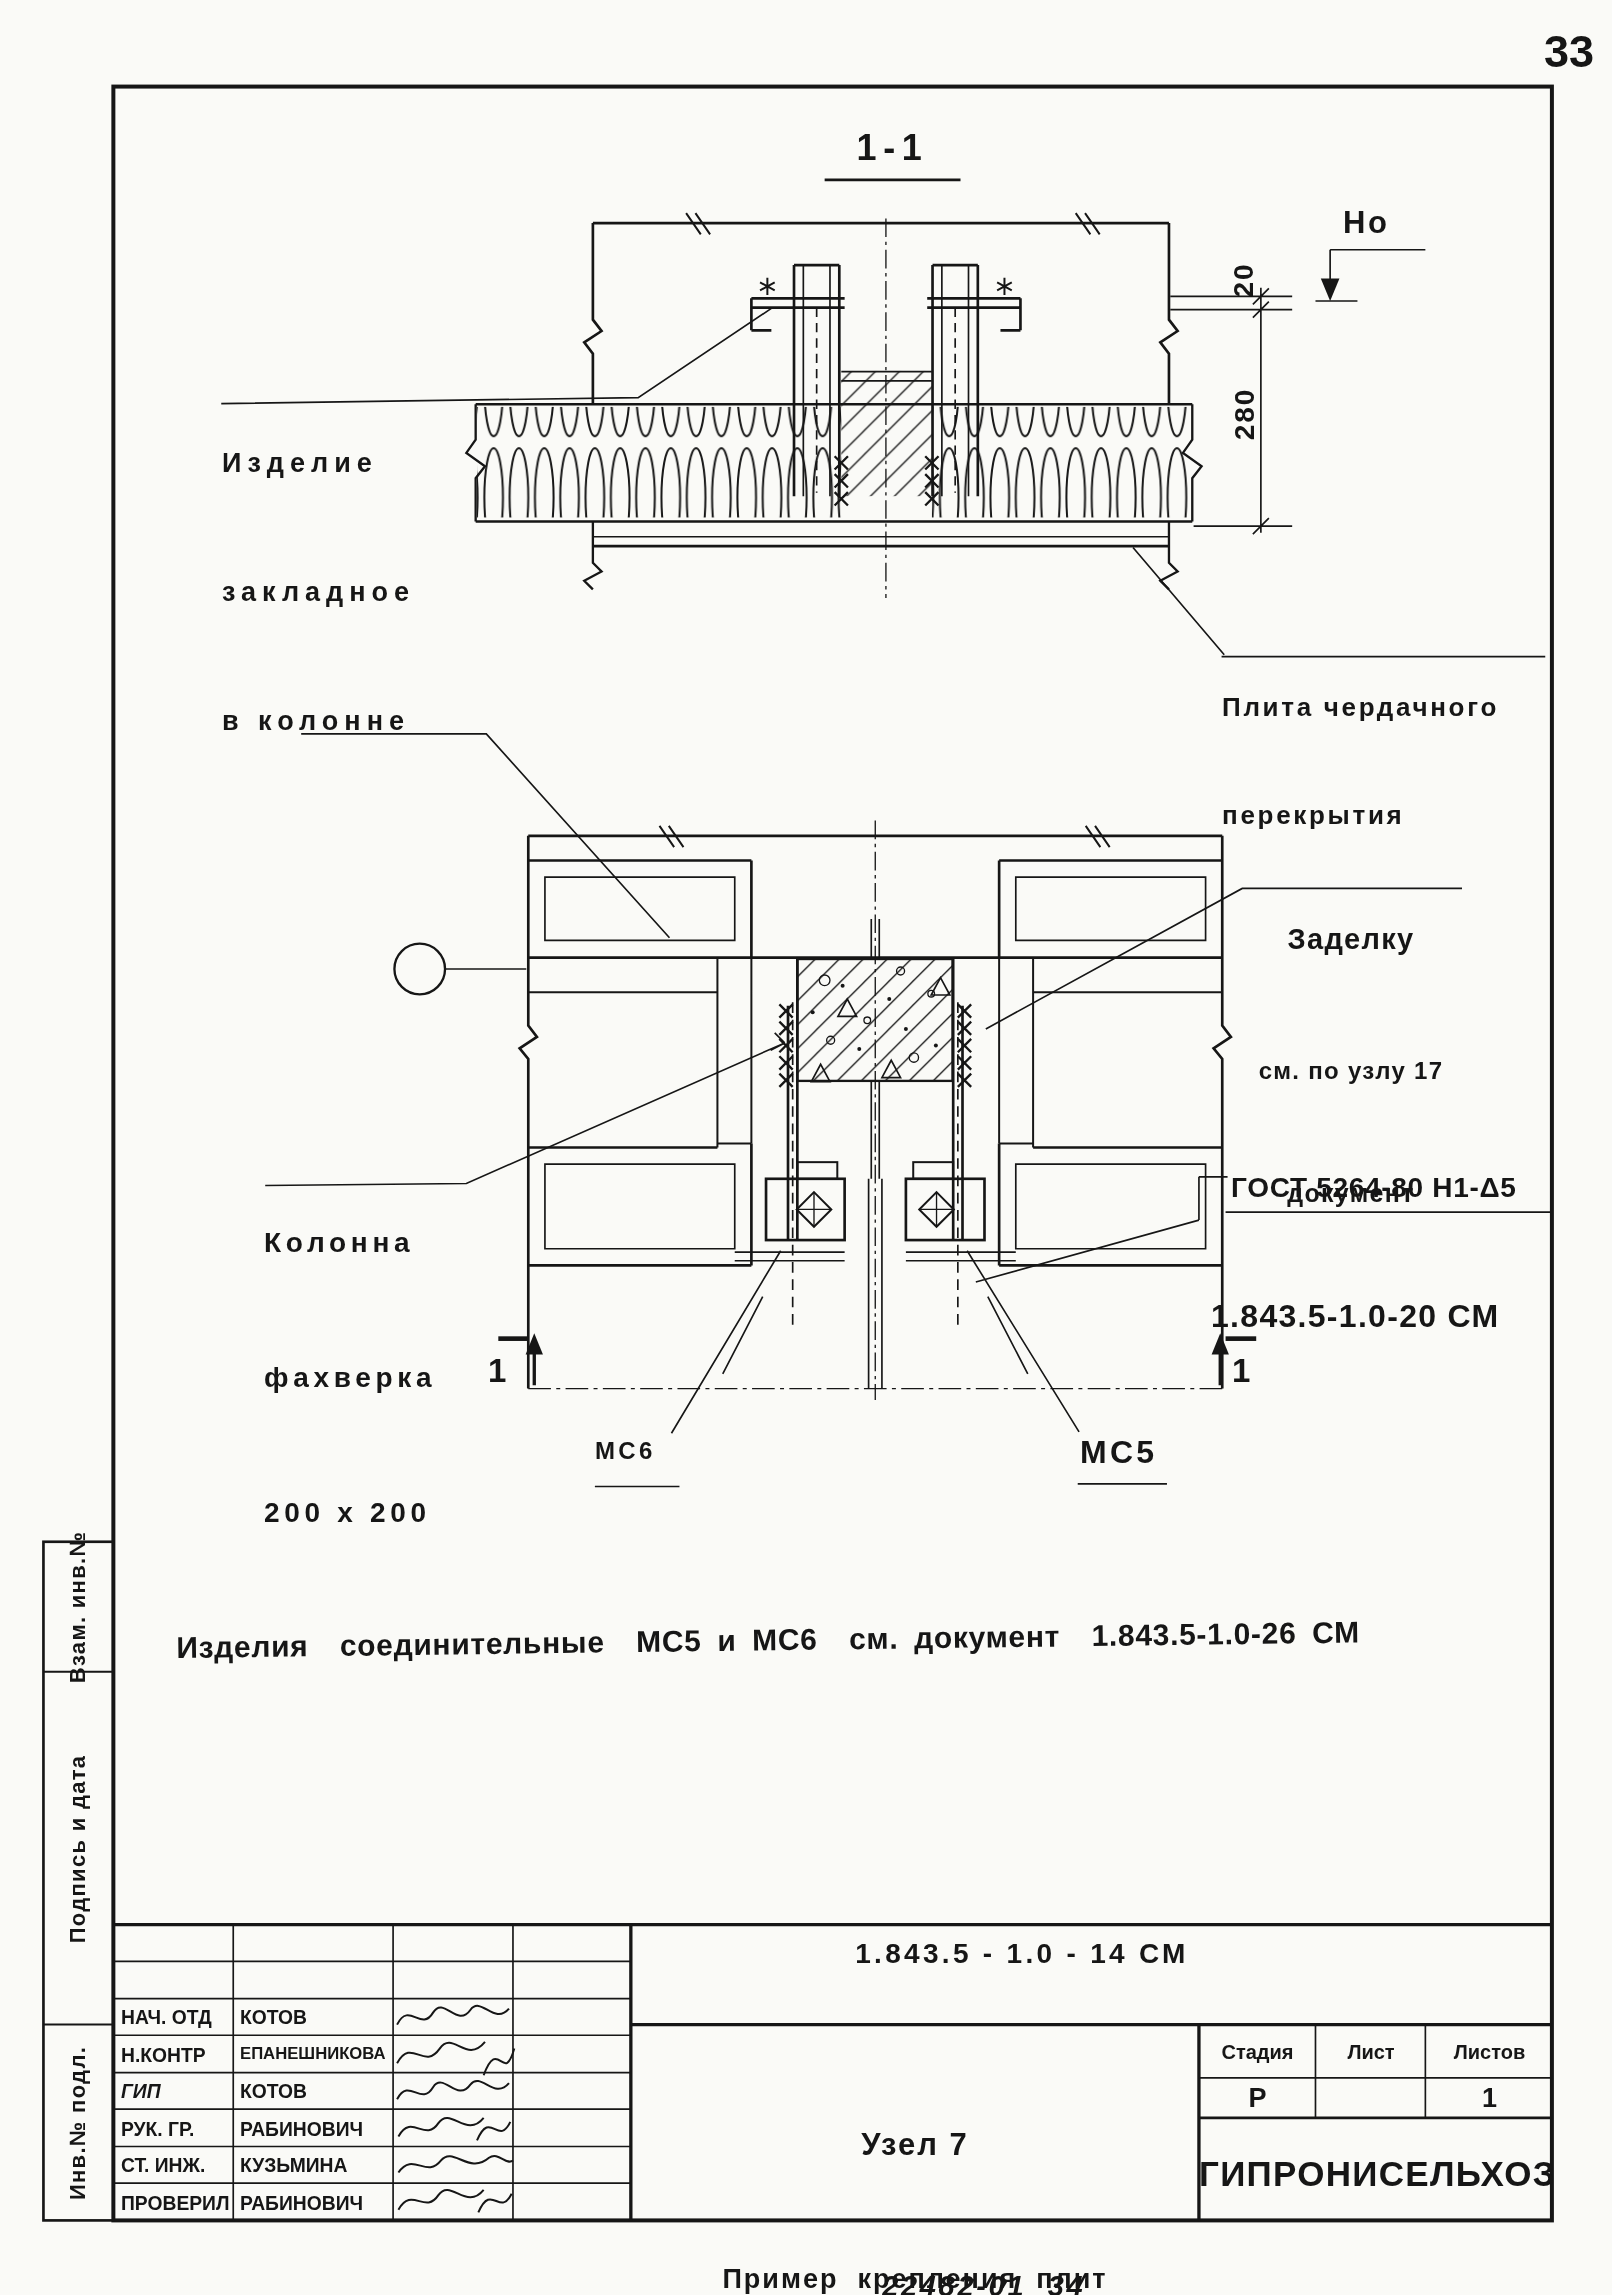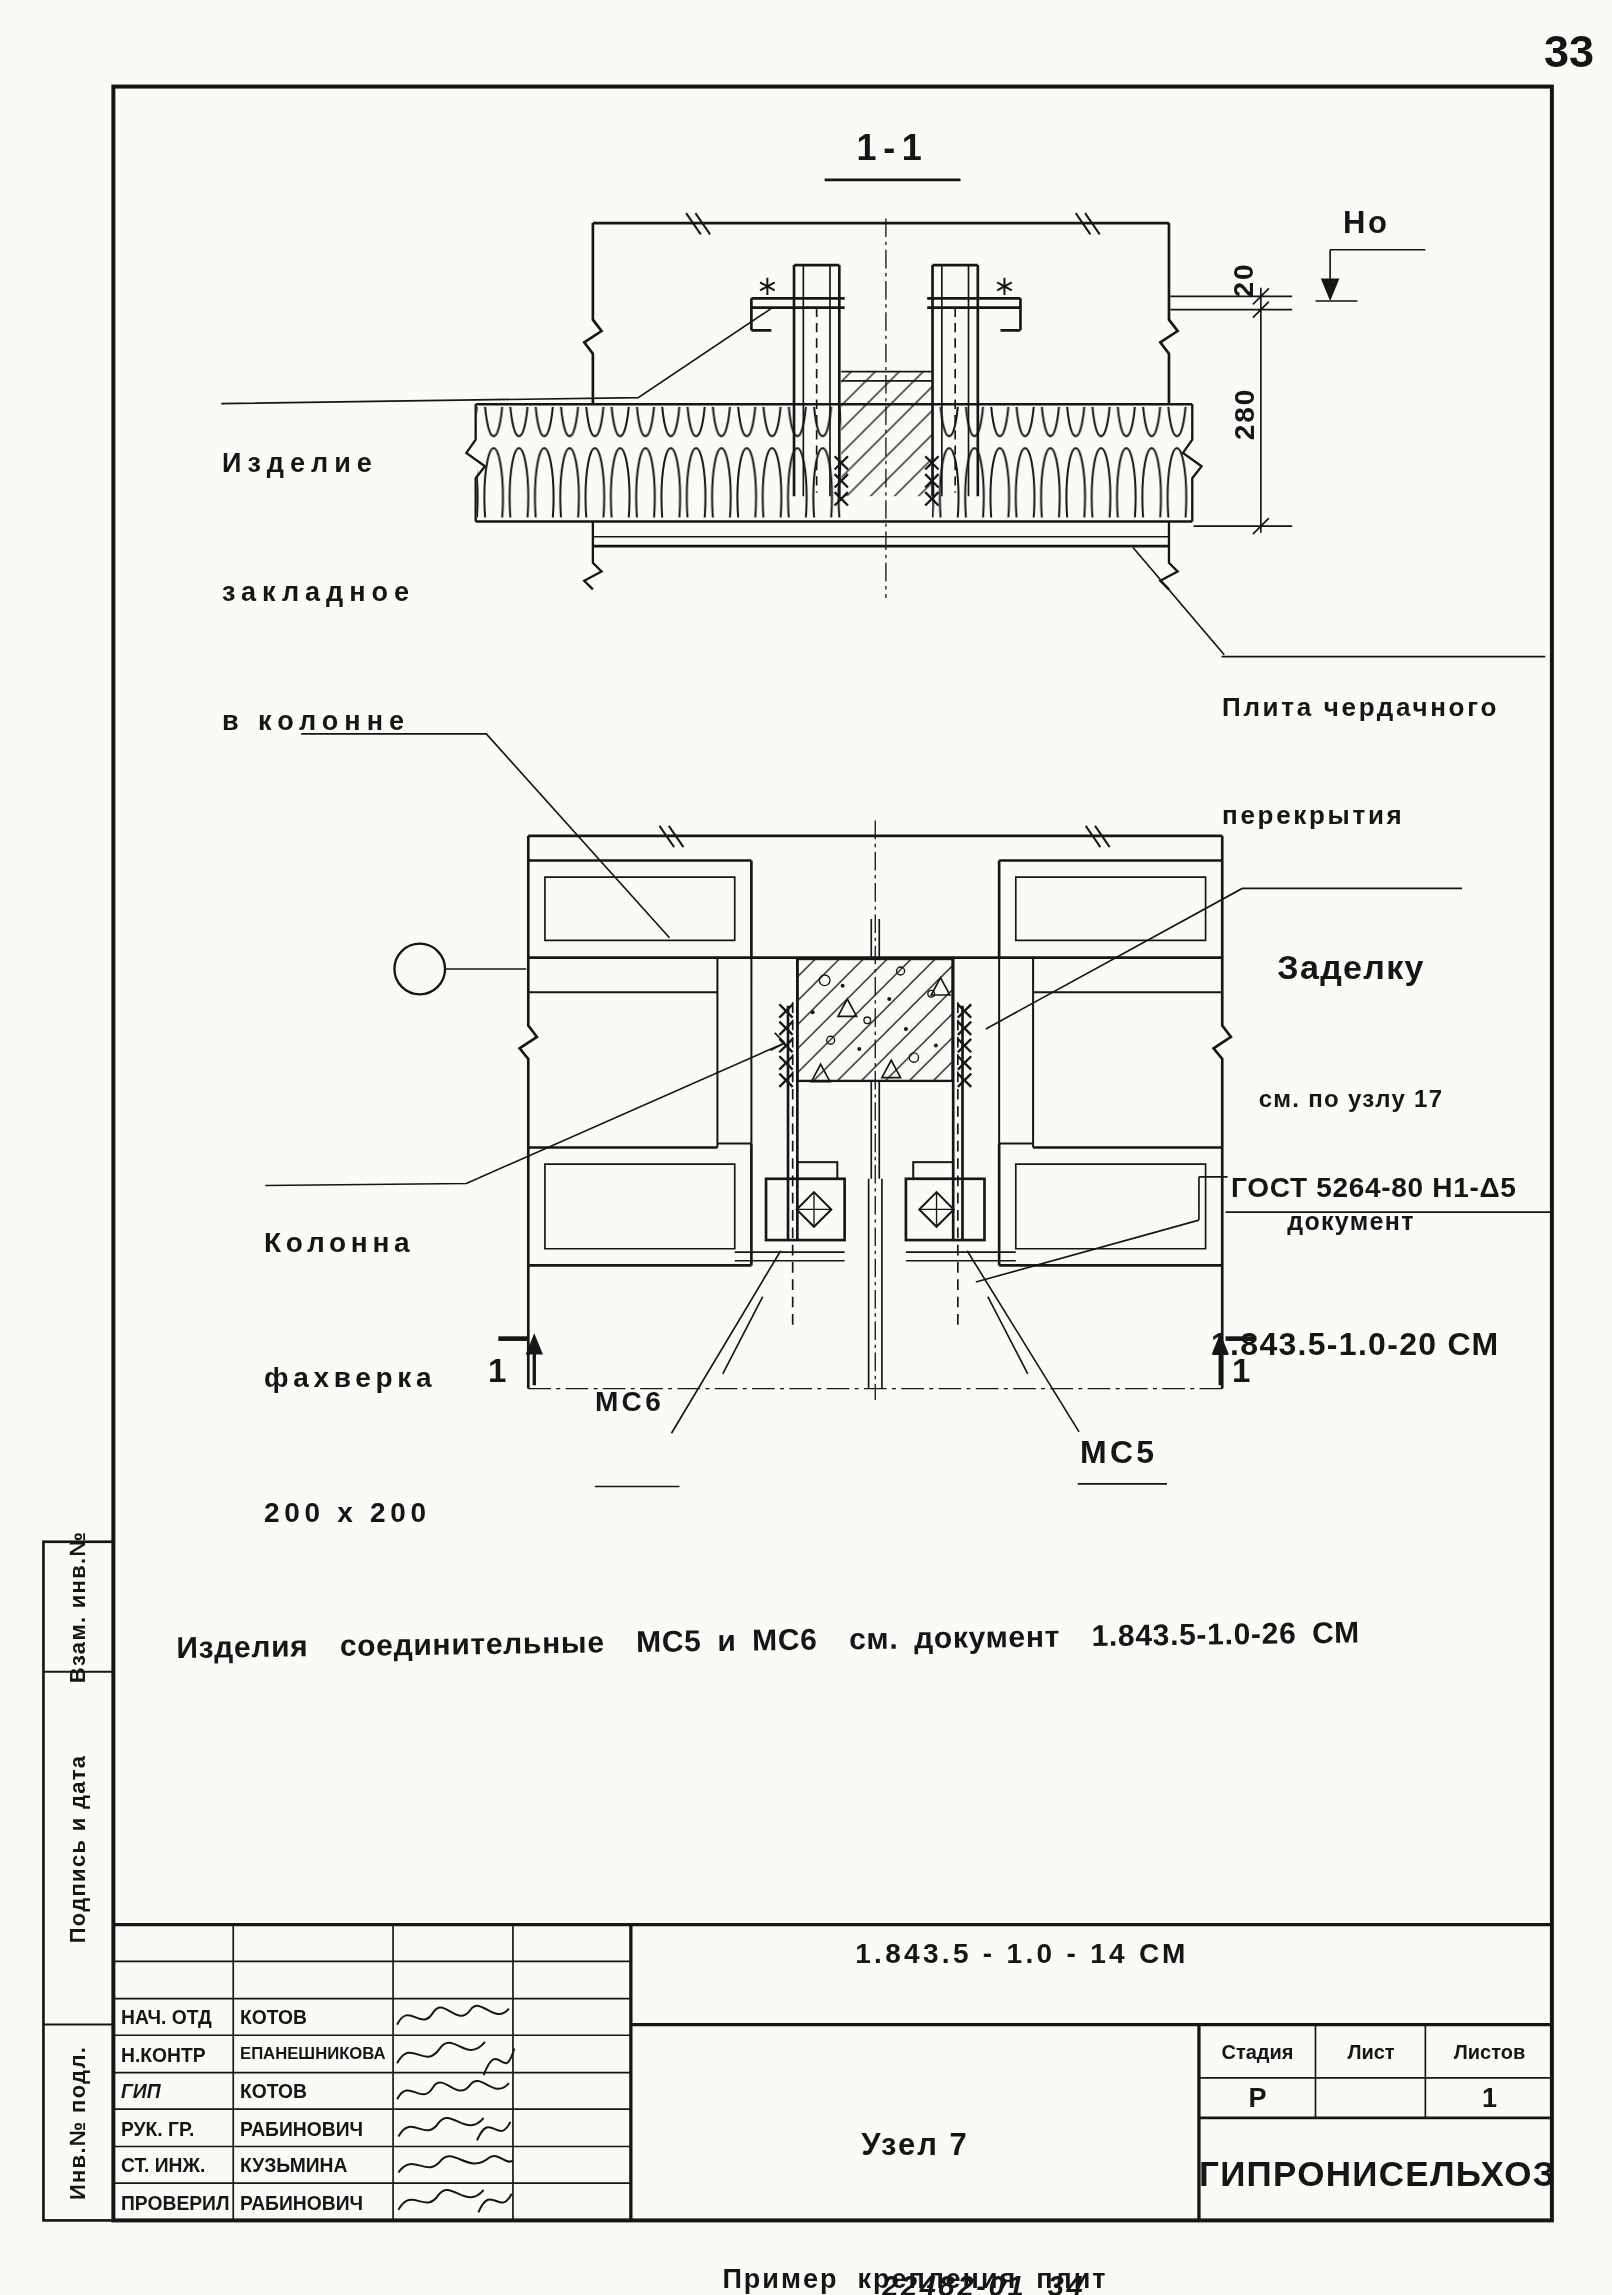--- a/index.html
+++ b/index.html
@@ -205,35 +205,35 @@
 <div class="t rot" style="left:1244px;top:414px;font-size:28px;letter-spacing:2px;">280</div>
 <div class="t" style="left:1343px;top:204px;font-size:31px;letter-spacing:2.7px;">Но</div>
 
 <div class="t" style="left:1222px;top:617px;font-size:26px;line-height:36px;letter-spacing:2.7px;">
   <div>Плита чердачного</div>
   <div>перекрытия</div>
 </div>
 
 
 <div class="t ctr" style="left:1211px;top:837px;width:280px;font-size:27px;line-height:41px;letter-spacing:1.3px;">
-  <div style="font-size:34px;margin-bottom:8px;margin-top:28px;">Заделку</div>
+  <div style="font-size:29px;margin-bottom:8px;">Заделку</div>
   <div style="font-size:24px;">см. по узлу 17</div>
   <div style="font-size:25px;">документ</div>
   <div style="font-size:32px;">1.843.5-1.0-20 СМ</div>
 </div>
 
 <div class="t" style="left:264px;top:1130px;font-size:28px;line-height:45px;letter-spacing:4.7px;">
   <div>Колонна</div>
   <div>фахверка</div>
   <div>200 x 200</div>
 </div>
 
 <div class="t" style="left:1231px;top:1170px;font-size:28px;letter-spacing:0.7px;">ГОСТ 5264-80 Н1-Δ5</div>
 
-<div class="t" style="left:595px;top:1384px;font-size:28px;letter-spacing:3.3px;">МС6</div>
+<div class="t" style="left:595px;top:1436px;font-size:24px;letter-spacing:3.3px;">МС6</div>
 <div class="t" style="left:1080px;top:1432px;font-size:32px;letter-spacing:3.3px;">МС5</div>
 
 <div class="t" style="left:488px;top:1350px;font-size:33px;">1</div>
 <div class="t" style="left:1232px;top:1350px;font-size:33px;">1</div>
 
 <div class="t" style="left:176px;top:1629px;width:1392px;font-size:30px;letter-spacing:0.7px;word-spacing:6.7px;transform:rotate(-0.75deg);transform-origin:left top;">Изделия  соединительные  МС5 и МС6  см. документ  1.843.5-1.0-26 СМ</div>
 
 <div class="t ctr" style="left:639px;top:1936px;width:766px;font-size:28px;letter-spacing:3.3px;">1.843.5 - 1.0 - 14 СМ</div>
 
 <div class="t" style="left:121px;top:2006px;width:110px;font-size:19.3px;">НАЧ. ОТД</div>

